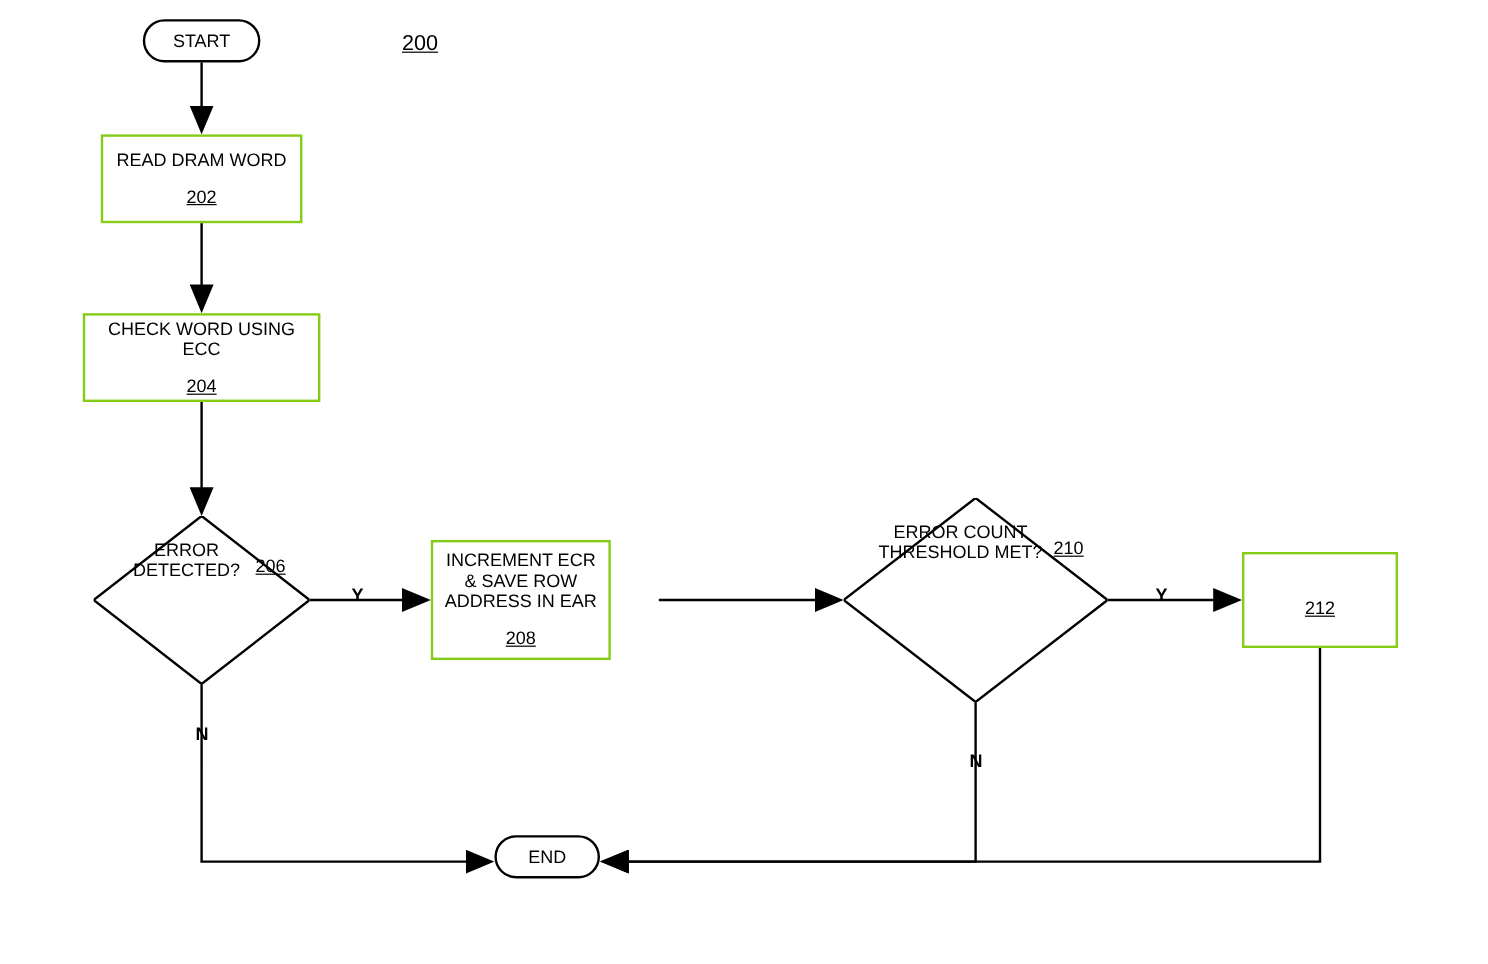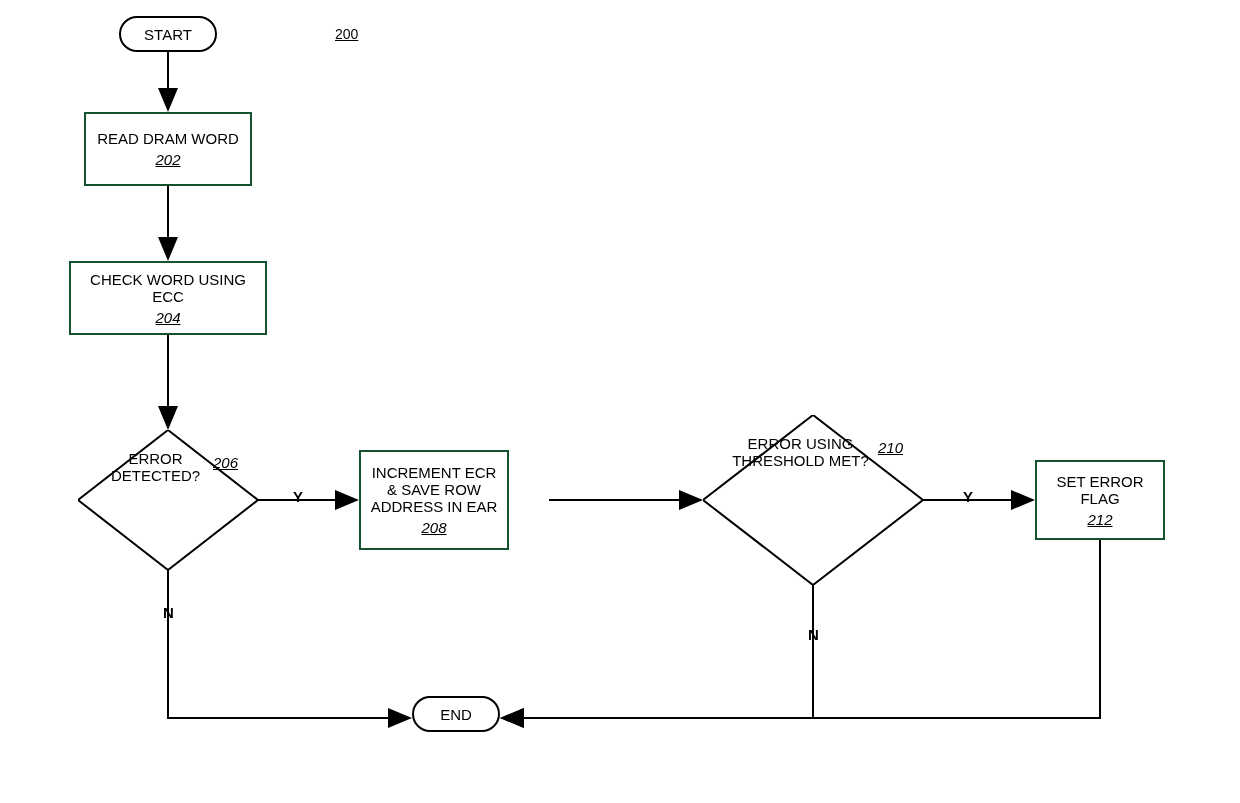--- a/index.html
+++ b/index.html
@@ -16,21 +16,21 @@
       border: 2px solid #000;
       border-radius: 999px;
       background: #fff;
       display: flex;
       align-items: center;
       justify-content: center;
       text-align: center;
     }
     .process {
       position: absolute;
-      border: 2px solid #14532d;
+      border: 2px solid #84cc16;
       background: #fff;
       display: flex;
       flex-direction: column;
       align-items: center;
       justify-content: center;
       text-align: center;
       padding: 4px;
     }
     .decision {
       position: absolute;
@@ -46,27 +46,26 @@
       position: absolute;
       top: 0; left: 0;
       width: 100%; height: 100%;
       display: flex;
       justify-content: center;
       text-align: center;
       padding: 20px;
     }
     .num {
       text-decoration: underline;
-      margin-top: 4px;
-      font-style: italic;
+      margin-top: 14px;
     }
     .figlabel {
       position: absolute;
       text-decoration: underline;
-      font-size: 14px;
+      font-size: 18px;
     }
     .edge-label {
       position: absolute;
       font-weight: bold;
       font-size: 15px;
     }
     svg.arrows {
       position: absolute;
       top: 0; left: 0;
       width: 1240px; height: 803px;
@@ -105,27 +104,26 @@
 <div class="process" style="left:359px; top:450px; width:150px; height:100px;">
   <span style="max-width:170px;">INCREMENT ECR &amp; SAVE ROW ADDRESS IN EAR</span>
   <span class="num">208</span>
 </div>
 
 <div class="decision" style="left:703px; top:415px; width:220px; height:170px;">
   <svg viewBox="0 0 220 170">
       <polygon points="110,0 220,85 110,170 0,85" fill="#fff" stroke="#000" stroke-width="2"></polygon>
     </svg>
   <div class="label">
-    <span style="max-width:170px;">ERROR USING THRESHOLD MET?</span>
+    <span style="max-width:170px;">ERROR COUNT THRESHOLD MET?</span>
     <span class="num">210</span>
   </div>
 </div>
 
 <div class="process" style="left:1035px; top:460px; width:130px; height:80px;">
-  <span>SET ERROR FLAG</span>
   <span class="num">212</span>
 </div>
 
 <div class="terminator" style="left:412px; top:696px; width:88px; height:36px;">
   <span>END</span>
 </div>
 
 <div class="edge-label" style="left:293px; top:488px;">Y</div>
 <div class="edge-label" style="left:163px; top:604px;">N</div>
 <div class="edge-label" style="left:963px; top:488px;">Y</div>

